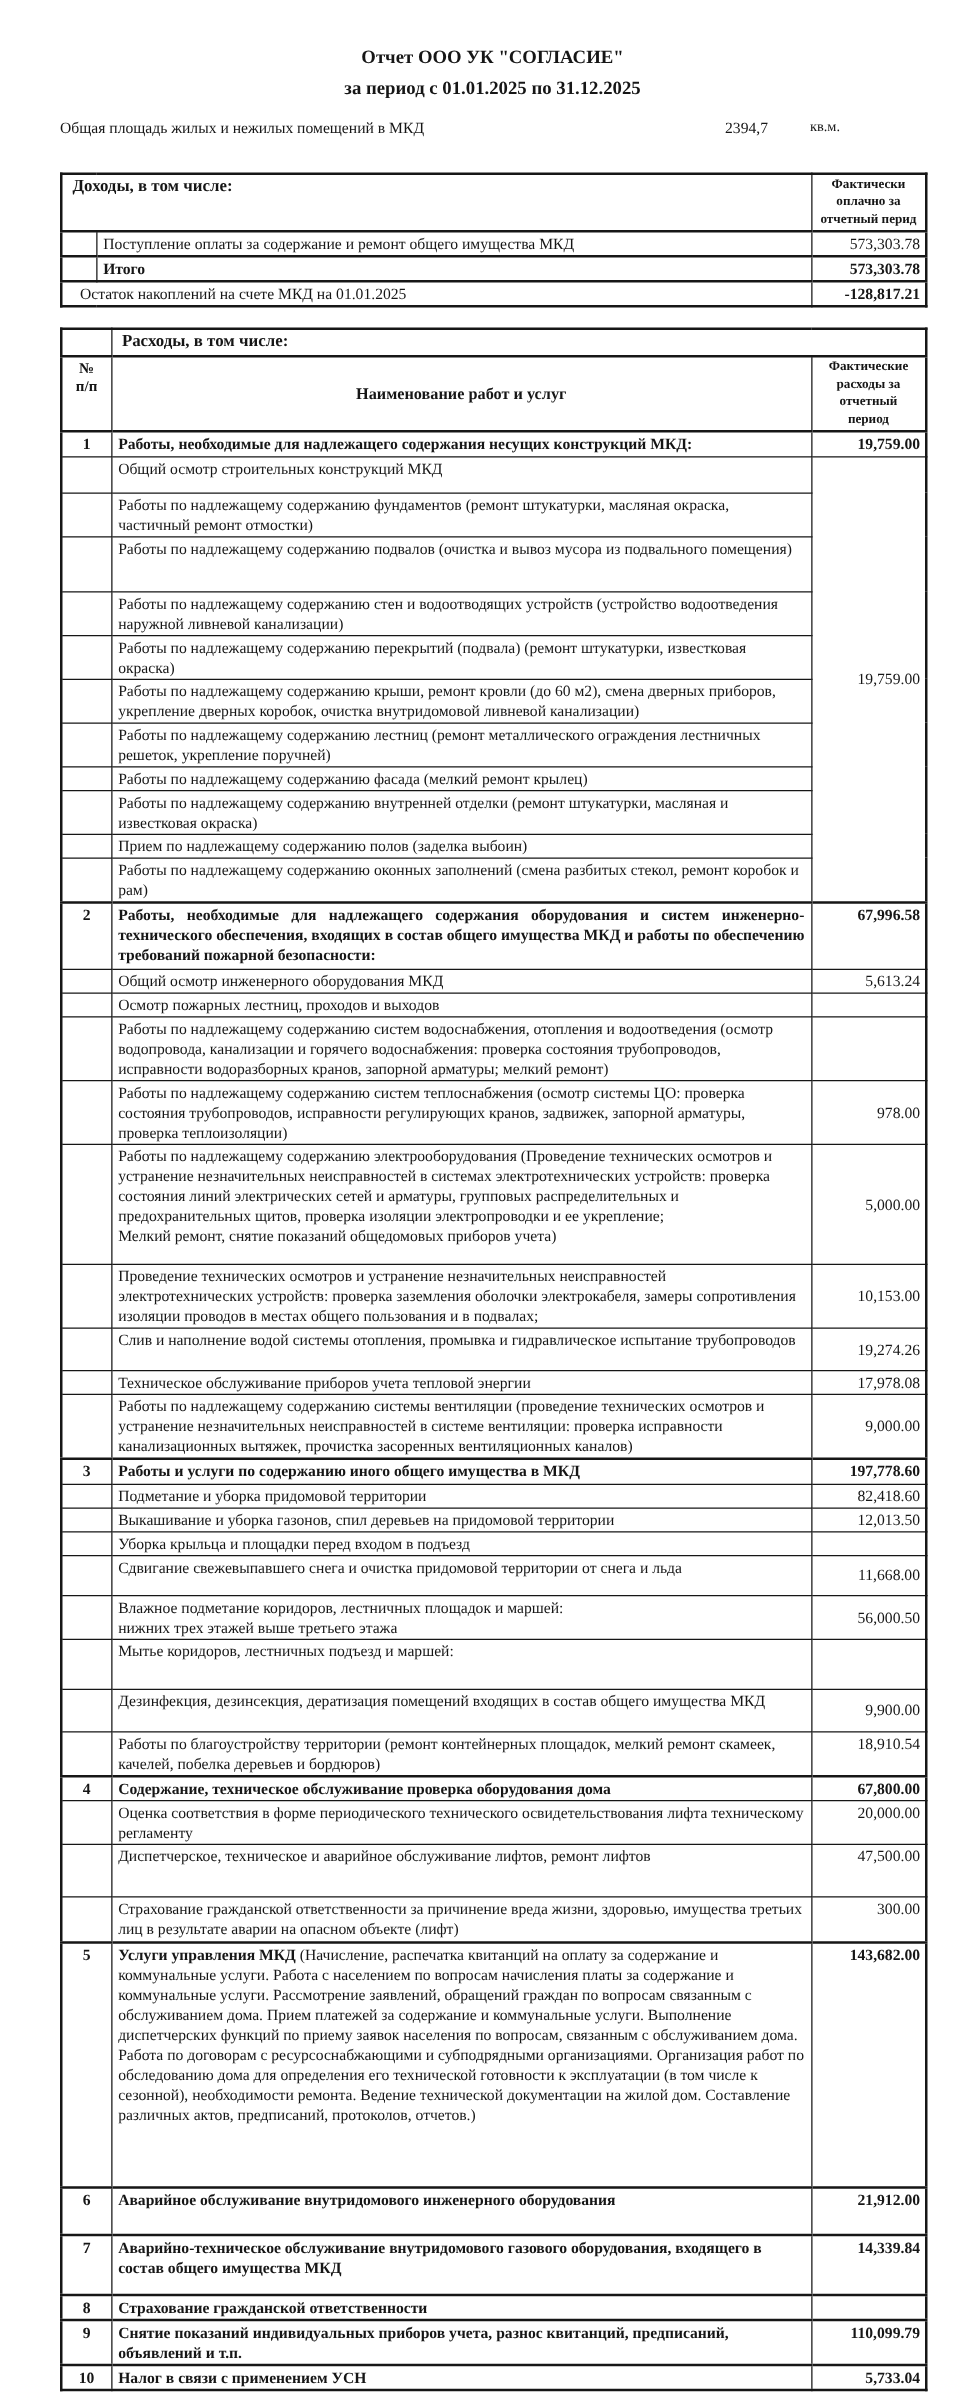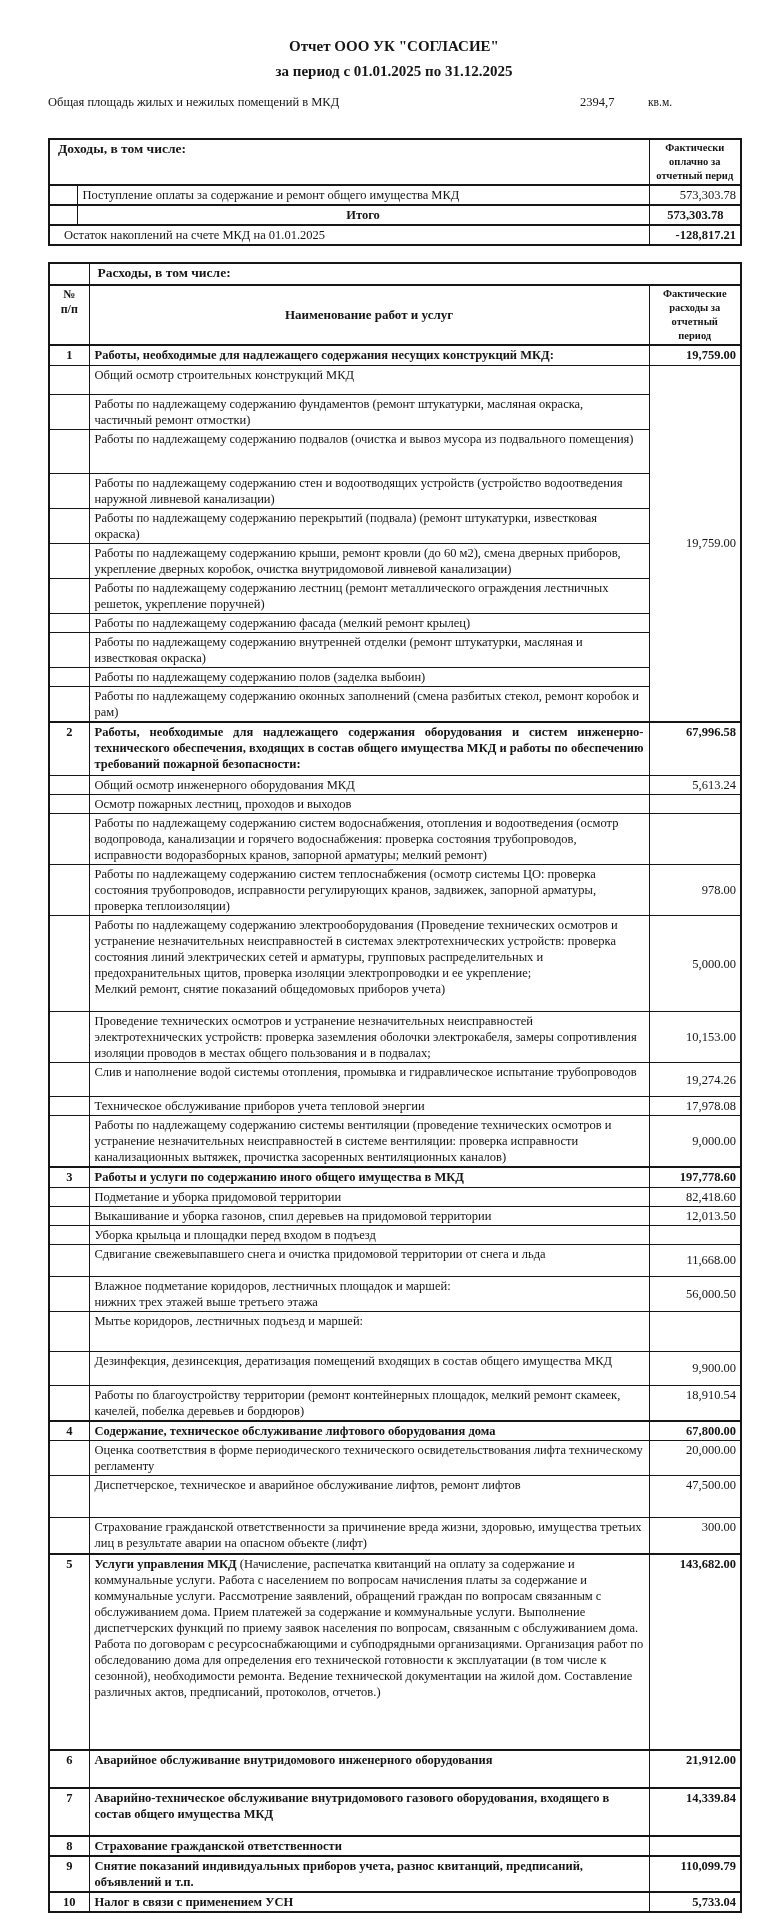--- a/index.html
+++ b/index.html
@@ -23,21 +23,21 @@
   .colshead{font-size:13px;font-weight:bold;text-align:center;vertical-align:middle;}
   thead tr th,thead tr td{border-bottom-width:2px;}
   .name{white-space:pre-line;}
   .val{text-align:right;vertical-align:middle;padding-right:4px;}
   .num{text-align:center;font-weight:bold;}
   tr.sec .name,tr.sec .val{font-weight:bold;}
   tr.sec td{border-top-width:2px;}
   tr.sec .val,tr.vt .val{vertical-align:top;}
   tr.just .name{text-align:justify;}
   .merged{vertical-align:middle;}
-  .income tr.itog td{font-weight:bold;border-top-width:2px;text-align:center;}
+  .income tr.itog td{font-weight:bold;border-top-width:2px;}
   .income tr.rest td{border-top-width:2px;}
   .income tr.rest .name{padding-left:14px;font-weight:normal;}
   .income tr.rest .val{font-weight:bold;border-left:none;}
 </style>
 </head>
 <body>
 
 <div class="page">
 
   <div class="title-block">
@@ -137,21 +137,21 @@
         <tr class="" style="height: 18px;">
           <td class="num"></td>
           <td class="name">Работы по надлежащему содержанию фасада (мелкий ремонт крылец)</td>
         </tr>
         <tr class="" style="height: 34px;">
           <td class="num"></td>
           <td class="name">Работы  по надлежащему содержанию внутренней отделки (ремонт штукатурки, масляная и известковая окраска)</td>
         </tr>
         <tr class="" style="height: 18px;">
           <td class="num"></td>
-          <td class="name">Работы по надлежащему содержанию полов (заделка выбоин)</td>
+          <td class="name">Прием по надлежащему содержанию полов (заделка выбоин)</td>
         </tr>
         <tr class="" style="height: 34px;">
           <td class="num"></td>
           <td class="name">Работы по надлежащему содержанию оконных заполнений  (смена разбитых стекол, ремонт коробок и рам)</td>
         </tr>
         <tr class="sec just" style="height: 54px;">
           <td class="num">2</td>
           <td class="name">Работы, необходимые для надлежащего содержания оборудования и систем инженерно-технического обеспечения, входящих в состав общего имущества МКД и работы по обеспечению требований пожарной безопасности:</td>
           <td class="val">67,996.58</td>
         </tr>
@@ -242,21 +242,21 @@
           <td class="name">Дезинфекция, дезинсекция, дератизация  помещений входящих в состав общего имущества МКД</td>
           <td class="val">9,900.00</td>
         </tr>
         <tr class="vt" style="height: 34px;">
           <td class="num"></td>
           <td class="name">Работы по благоустройству территории (ремонт контейнерных площадок, мелкий ремонт скамеек, качелей, побелка деревьев и бордюров)</td>
           <td class="val">18,910.54</td>
         </tr>
         <tr class="sec" style="height: 20px;">
           <td class="num">4</td>
-          <td class="name">Содержание, техническое обслуживание лифтового оборудования дома</td>
+          <td class="name">Содержание, техническое обслуживание проверка оборудования дома</td>
           <td class="val">67,800.00</td>
         </tr>
         <tr class="vt" style="height: 34px;">
           <td class="num"></td>
           <td class="name">Оценка соответствия в форме периодического технического освидетельствования лифта техническому регламенту</td>
           <td class="val">20,000.00</td>
         </tr>
         <tr class="vt" style="height: 42px;">
           <td class="num"></td>
           <td class="name">Диспетчерское, техническое и аварийное обслуживание лифтов, ремонт лифтов</td>

